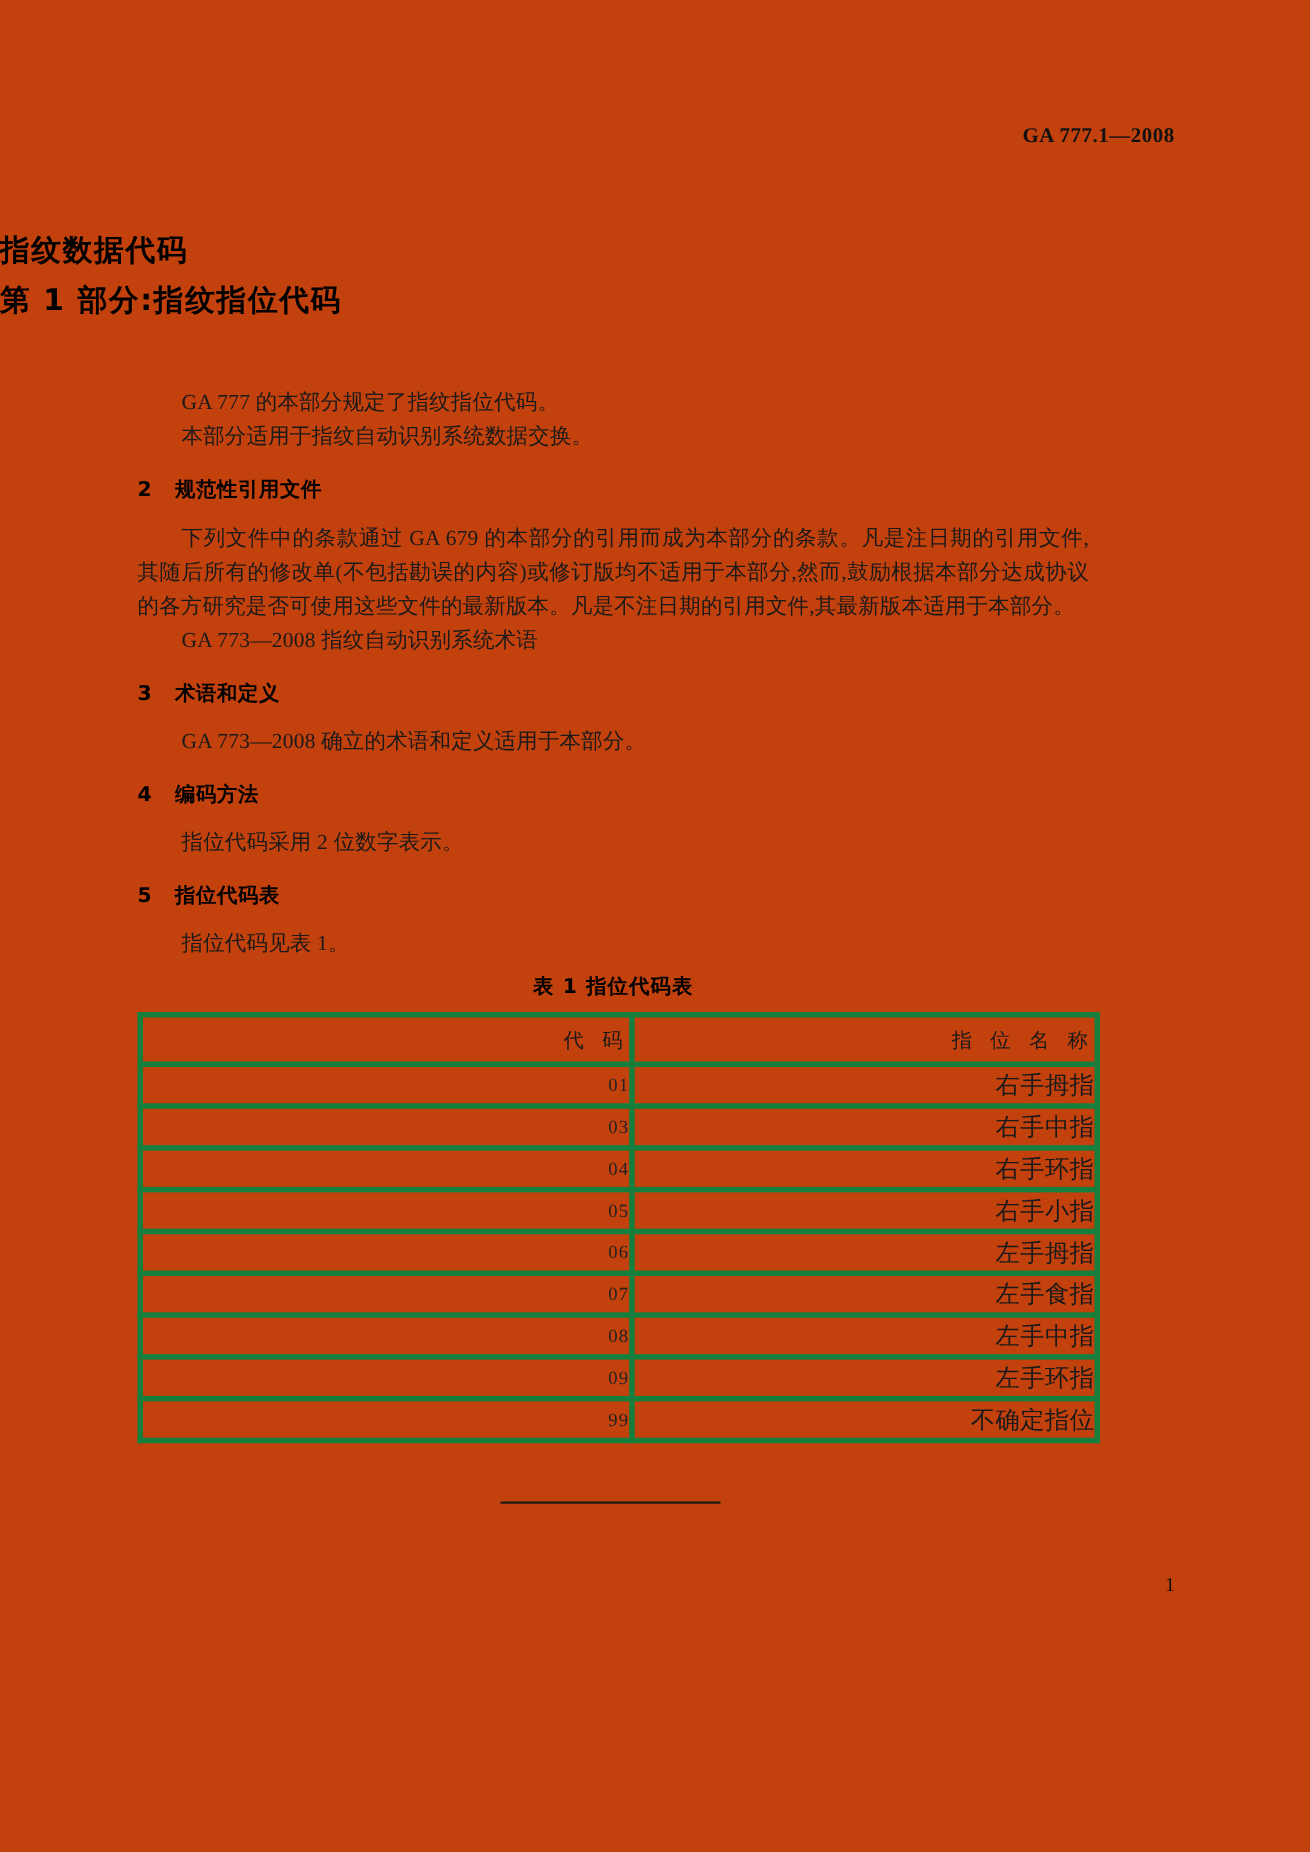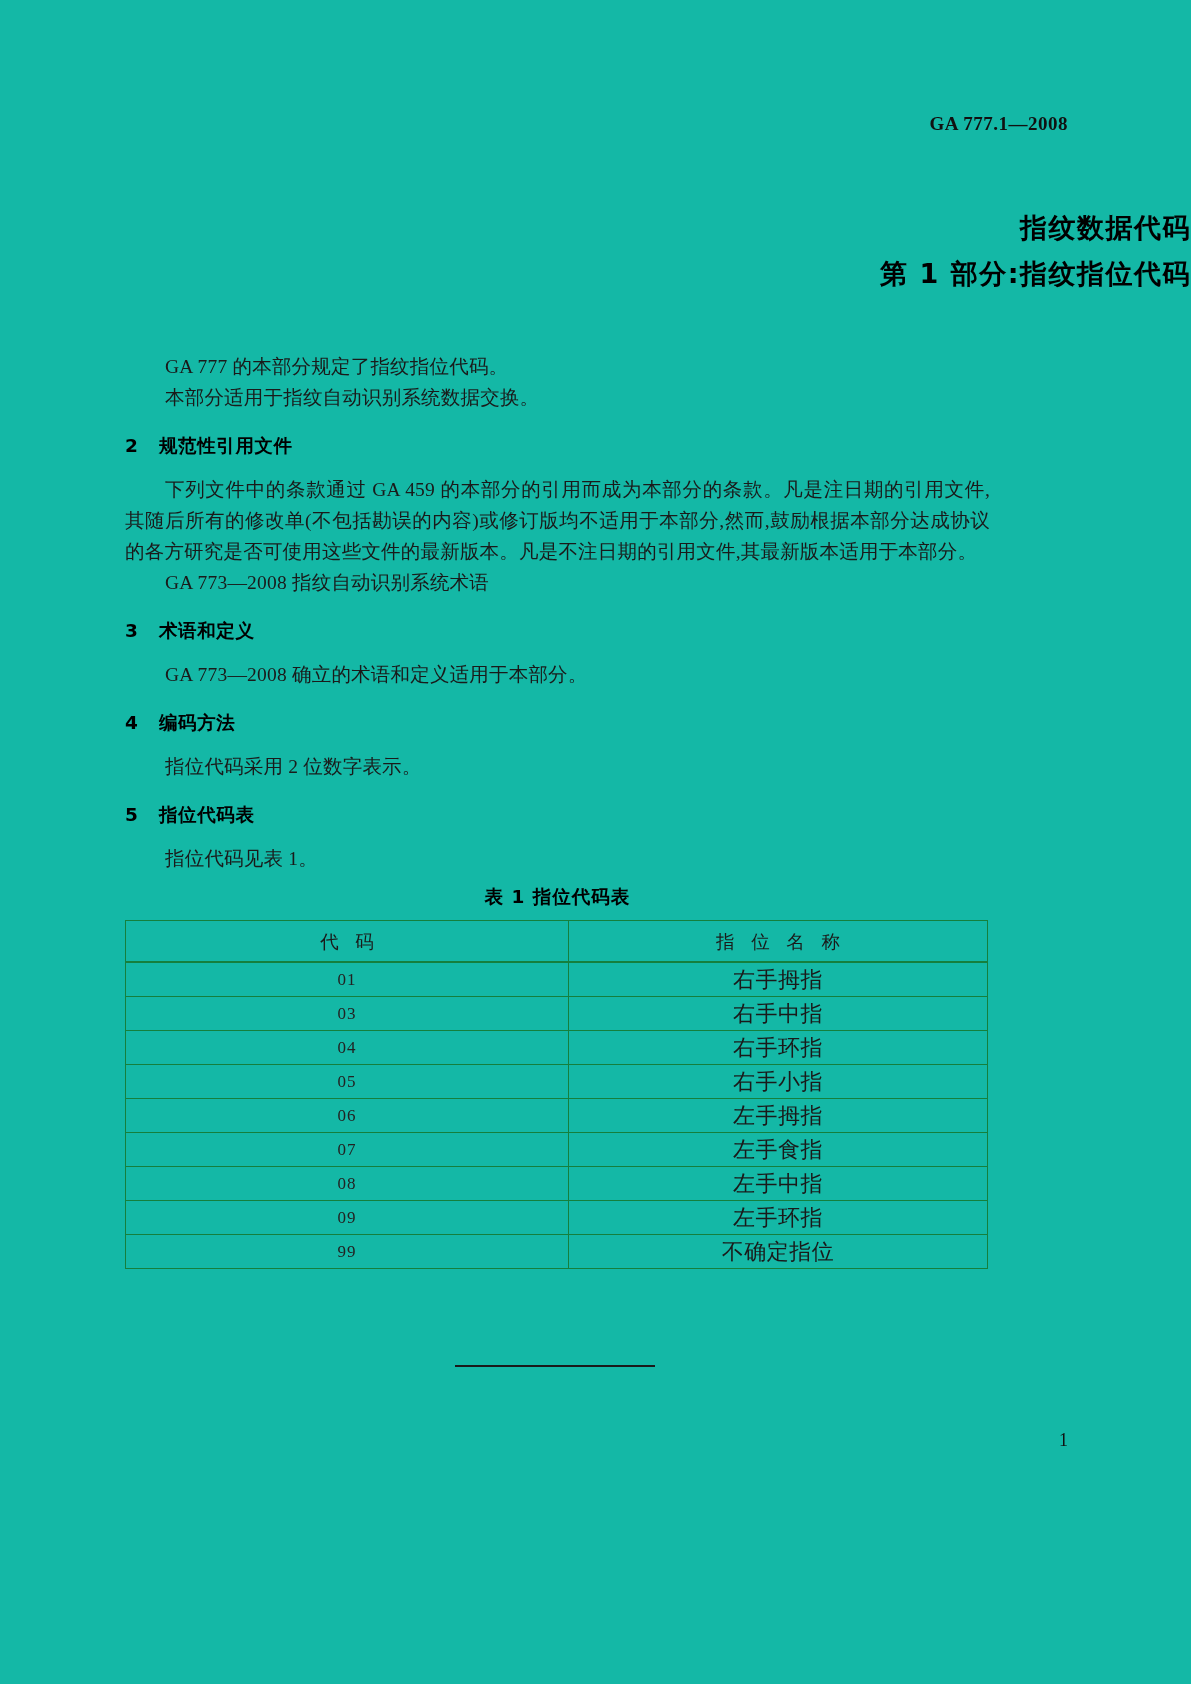--- a/index.html
+++ b/index.html
@@ -15,21 +15,21 @@
     font-family: "Liberation Serif", "DejaVu Serif", serif;
     color: #111111;
     overflow: hidden;
   }
 
   .page {
     position: absolute;
     inset: 0;
     width: 1191px;
     height: 1684px;
-    background: #14b8a6;
+    background: #c2410c;
   }
 
   
   .doc-header {
     position: absolute;
     top: 113px;
     right: 123px;
     font-family: "Liberation Serif", "DejaVu Serif", serif;
     font-weight: bold;
     font-size: 19px;
@@ -37,21 +37,21 @@
     color: #111;
     white-space: nowrap;
   }
 
   
   .title-block {
     position: absolute;
     top: 205px;
     left: 0;
     width: 1191px;
-    text-align: right;
+    text-align: left;
   }
   .title-line {
     font-family: "DejaVu Sans", "Liberation Sans", sans-serif;
     font-weight: bold;
     font-size: 27px;
     letter-spacing: 1.5px;
     color: #000;
     line-height: 46px;
   }
 
@@ -106,23 +106,23 @@
     color: #000;
   }
 
   table.code-table {
     border-collapse: collapse;
     width: 860px;
     margin-top: 11px;
     table-layout: fixed;
   }
   table.code-table td {
-    border: 1px solid #15803d;
+    border: 5px solid #15803d;
     height: 33px;
-    text-align: center;
+    text-align: right;
     vertical-align: middle;
     font-family: "Liberation Serif", "DejaVu Serif", serif;
     font-size: 18px;
     color: #1a1a1a;
     padding: 0;
   }
   table.code-table tr.head td {
     height: 40px;
     font-size: 18.5px;
     letter-spacing: 6px;
@@ -177,21 +177,21 @@
     <div class="gap-s"></div>
     <p class="para indent">GA 777 的本部分规定了指纹指位代码。</p>
     <p class="para indent">本部分适用于指纹自动识别系统数据交换。</p>
 
     <div class="gap-m"></div>
 
     <h2 class="section">
       <span class="num">2</span><span>规范性引用文件</span>
     </h2>
     <div class="gap-s"></div>
-    <p class="para indent">下列文件中的条款通过 GA 459 的本部分的引用而成为本部分的条款。凡是注日期的引用文件,其随后所有的修改单(不包括勘误的内容)或修订版均不适用于本部分,然而,鼓励根据本部分达成协议的各方研究是否可使用这些文件的最新版本。凡是不注日期的引用文件,其最新版本适用于本部分。</p>
+    <p class="para indent">下列文件中的条款通过 GA 679 的本部分的引用而成为本部分的条款。凡是注日期的引用文件,其随后所有的修改单(不包括勘误的内容)或修订版均不适用于本部分,然而,鼓励根据本部分达成协议的各方研究是否可使用这些文件的最新版本。凡是不注日期的引用文件,其最新版本适用于本部分。</p>
     <p class="para ref-line">GA 773—2008    指纹自动识别系统术语</p>
 
     <div class="gap-m"></div>
 
     <h2 class="section">
       <span class="num">3</span><span>术语和定义</span>
     </h2>
     <div class="gap-s"></div>
     <p class="para indent">GA 773—2008 确立的术语和定义适用于本部分。</p>
 

